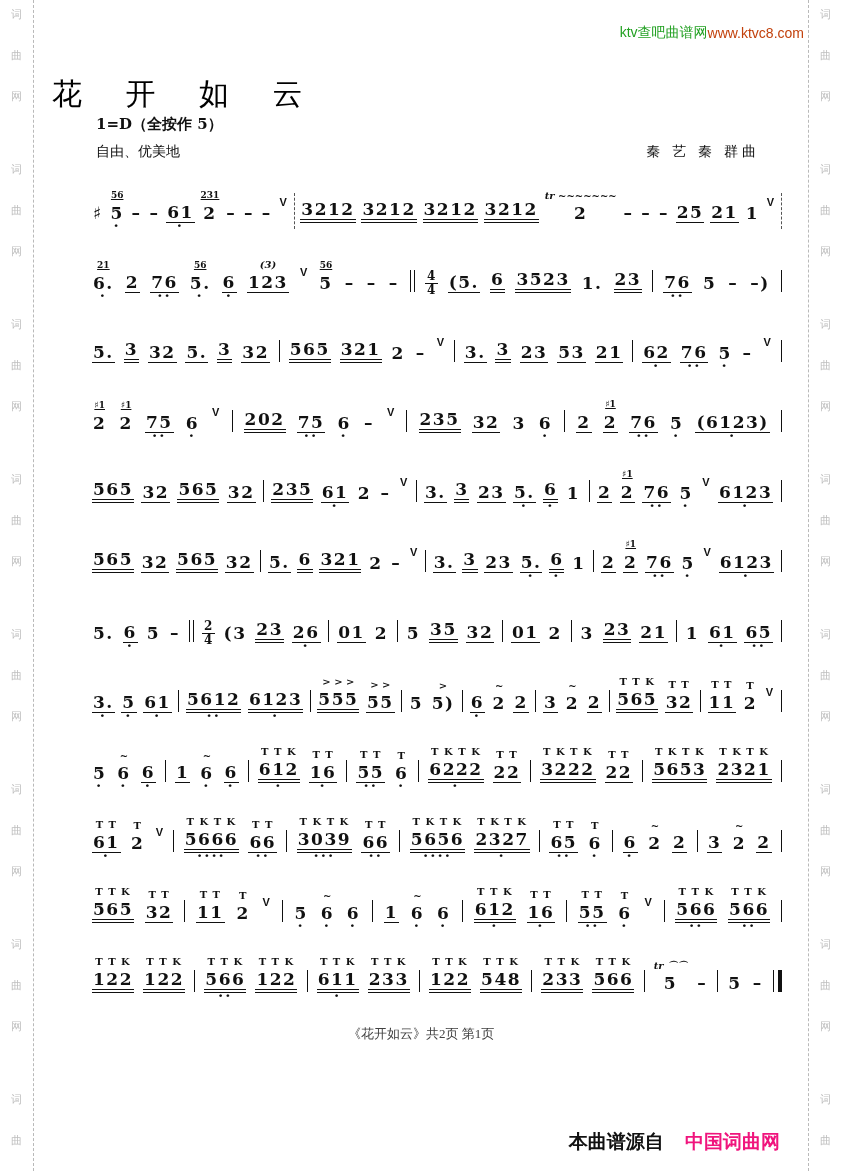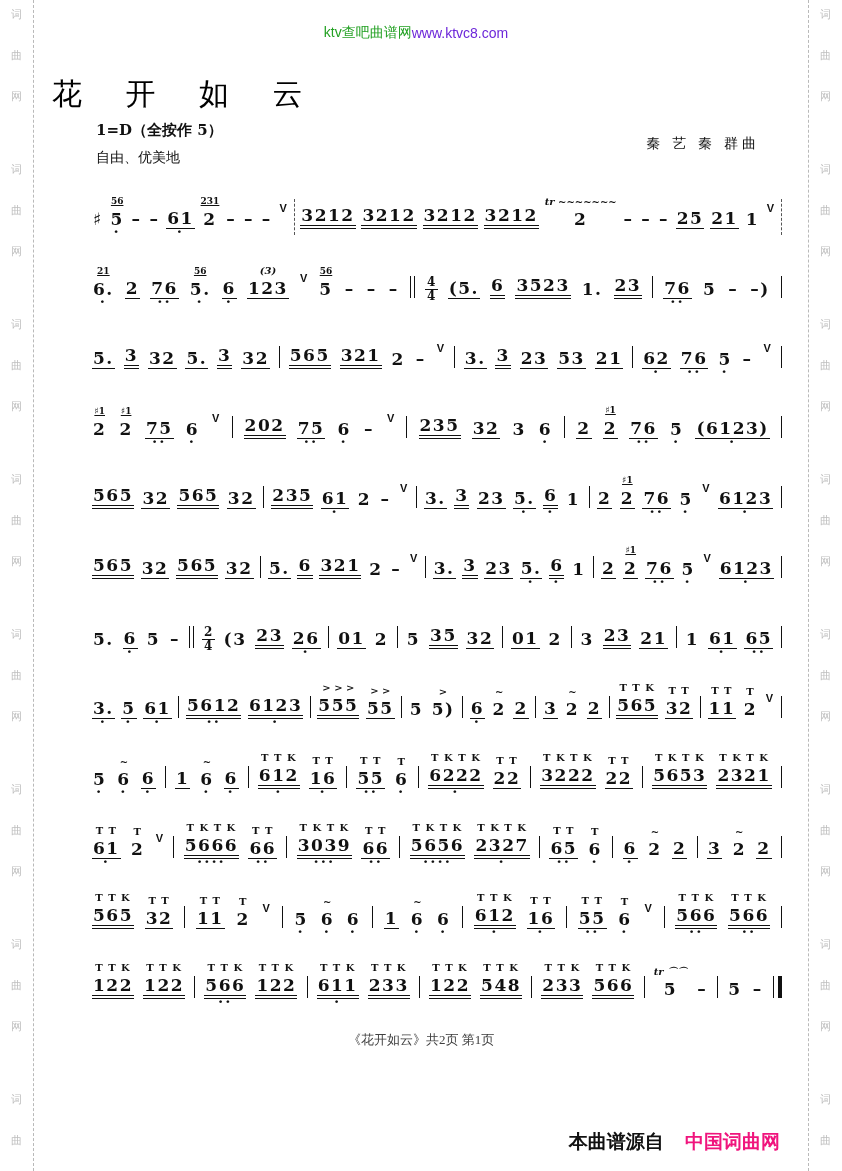--- a/index.html
+++ b/index.html
@@ -10,30 +10,30 @@
   .margin-col{position:absolute;top:0;bottom:0;width:34px;box-sizing:border-box;
               display:flex;flex-direction:column;align-items:center;padding-top:8px;
               color:#bfbfbf;font-size:11px;line-height:13px}
   .margin-left{left:0;border-right:1px dashed #b9b9b9}
   .margin-right{right:0;border-left:1px dashed #b9b9b9}
   .wm-char{margin-bottom:28px}
   .wm-gap{height:32px;flex:none}
 
   .page{position:absolute;left:34px;right:34px;top:0;bottom:0}
 
-  .site-bar{display:flex;justify-content:center;align-items:center;
+  .site-bar{display:flex;justify-content:flex-end;align-items:center;
             padding:24px 4px 0 0;color:#23a123;font-size:14px}
   .site-name{margin-left:-6px}
 
   .score-title{font-size:30px;letter-spacing:18px;margin-top:32px;
                font-family:"Liberation Serif",serif;color:#000;text-indent:18px}
   .score-subtitle{text-align:center;font-size:14px;margin-top:24px}
 
-  .meta-row{display:flex;justify-content:space-between;align-items:center;
-            padding:0 48px 0 62px;margin-top:6px}
+  .meta-row{display:flex;justify-content:space-between;align-items:flex-end;
+            padding:0 48px 0 62px;margin-top:0}
   .key-sig{font-size:15px;font-weight:bold;font-family:"DejaVu Serif",serif}
   .tempo{font-size:14px;margin-top:9px;font-weight:normal}
   .composer{font-size:14px;letter-spacing:4px;margin-bottom:0}
 
   
   .score-body{padding:2px 26px 0 58px}
   .score-line{display:flex;align-items:flex-end;justify-content:space-between;
               margin-top:26px;height:44px}
   .cell{display:flex;flex-direction:column;align-items:center;justify-content:flex-end}
   .above{height:14px;line-height:13px;font-size:10px;font-weight:bold;white-space:pre;
@@ -127,21 +127,21 @@
     <span class="wm-char">网</span>
     <div class="wm-gap"></div>
     <span class="wm-char">词</span>
     <span class="wm-char">曲</span>
     <div class="wm-gap"></div>
   </div>
 
 <div class="page">
   <div class="site-bar">
     <span class="site-name" style="color: rgb(35, 161, 35);">ktv查吧曲谱网</span>
-    <span class="site-url" style="color: #6d28d9;">www.ktvc8.com</span>
+    <span class="site-url" style="color: #c2410c;">www.ktvc8.com</span>
   </div>
 
   <div class="score-title">花 开 如 云</div>
 
   <div class="meta-row">
     <div class="meta-left">
       <div class="key-sig">1=D（全按作 5）</div>
       <div class="tempo">自由、优美地</div>
     </div>
     <div class="composer">秦 艺 秦 群曲</div>

